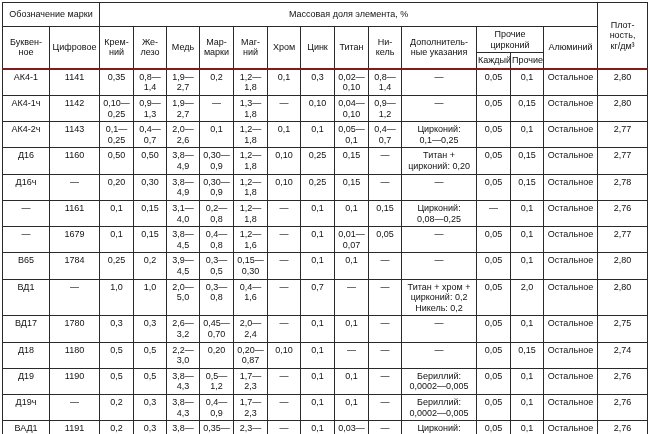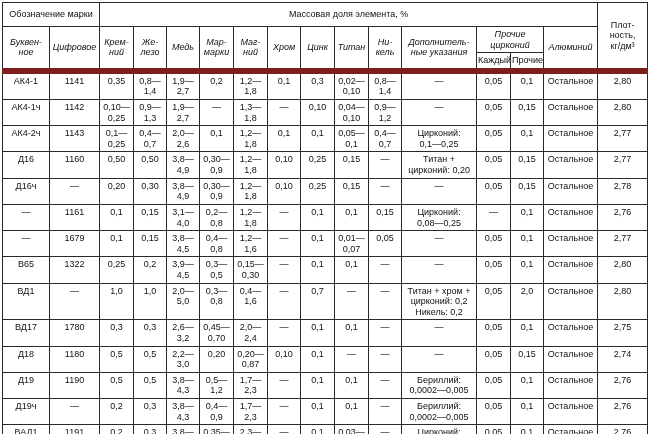--- a/index.html
+++ b/index.html
@@ -37,31 +37,31 @@
   }
   table.alloy thead th {
     vertical-align: middle;
     margin-left: 36px;
   }
   table.alloy tbody td {
     vertical-align: top;
   }
   
   table.alloy th.bb {
-    border-bottom: 6px solid #7f1d1d;
+    border-bottom: 2px solid #7f1d1d;
   }
   
   table.alloy {
     border: 1px solid #1a1a1a;
   }
   table.alloy tbody tr:last-child td {
     border-bottom: 2px solid #1a1a1a;
   }
   tr.h1 { height: 24px; }
-  tr.h2 { height: 18px; font-style: italic; }
+  tr.h2 { height: 18px; }
   tr.h3 { height: 16px; }
 </style>
 </head>
 <body>
 
 <div class="page">
   <table class="alloy">
     <colgroup>
       <col style="width:47px">
         <col style="width:50px">
@@ -271,21 +271,21 @@
 0,07</td>
           <td>0,05</td>
           <td>—</td>
           <td>0,05</td>
           <td>0,1</td>
           <td>Остальное</td>
           <td>2,77</td>
         </tr>
         <tr>
           <td>В65</td>
-          <td>1322</td>
+          <td>1784</td>
           <td>0,25</td>
           <td>0,2</td>
           <td>3,9—
 4,5</td>
           <td>0,3—
 0,5</td>
           <td>0,15—
 0,30</td>
           <td>—</td>
           <td>0,1</td>

